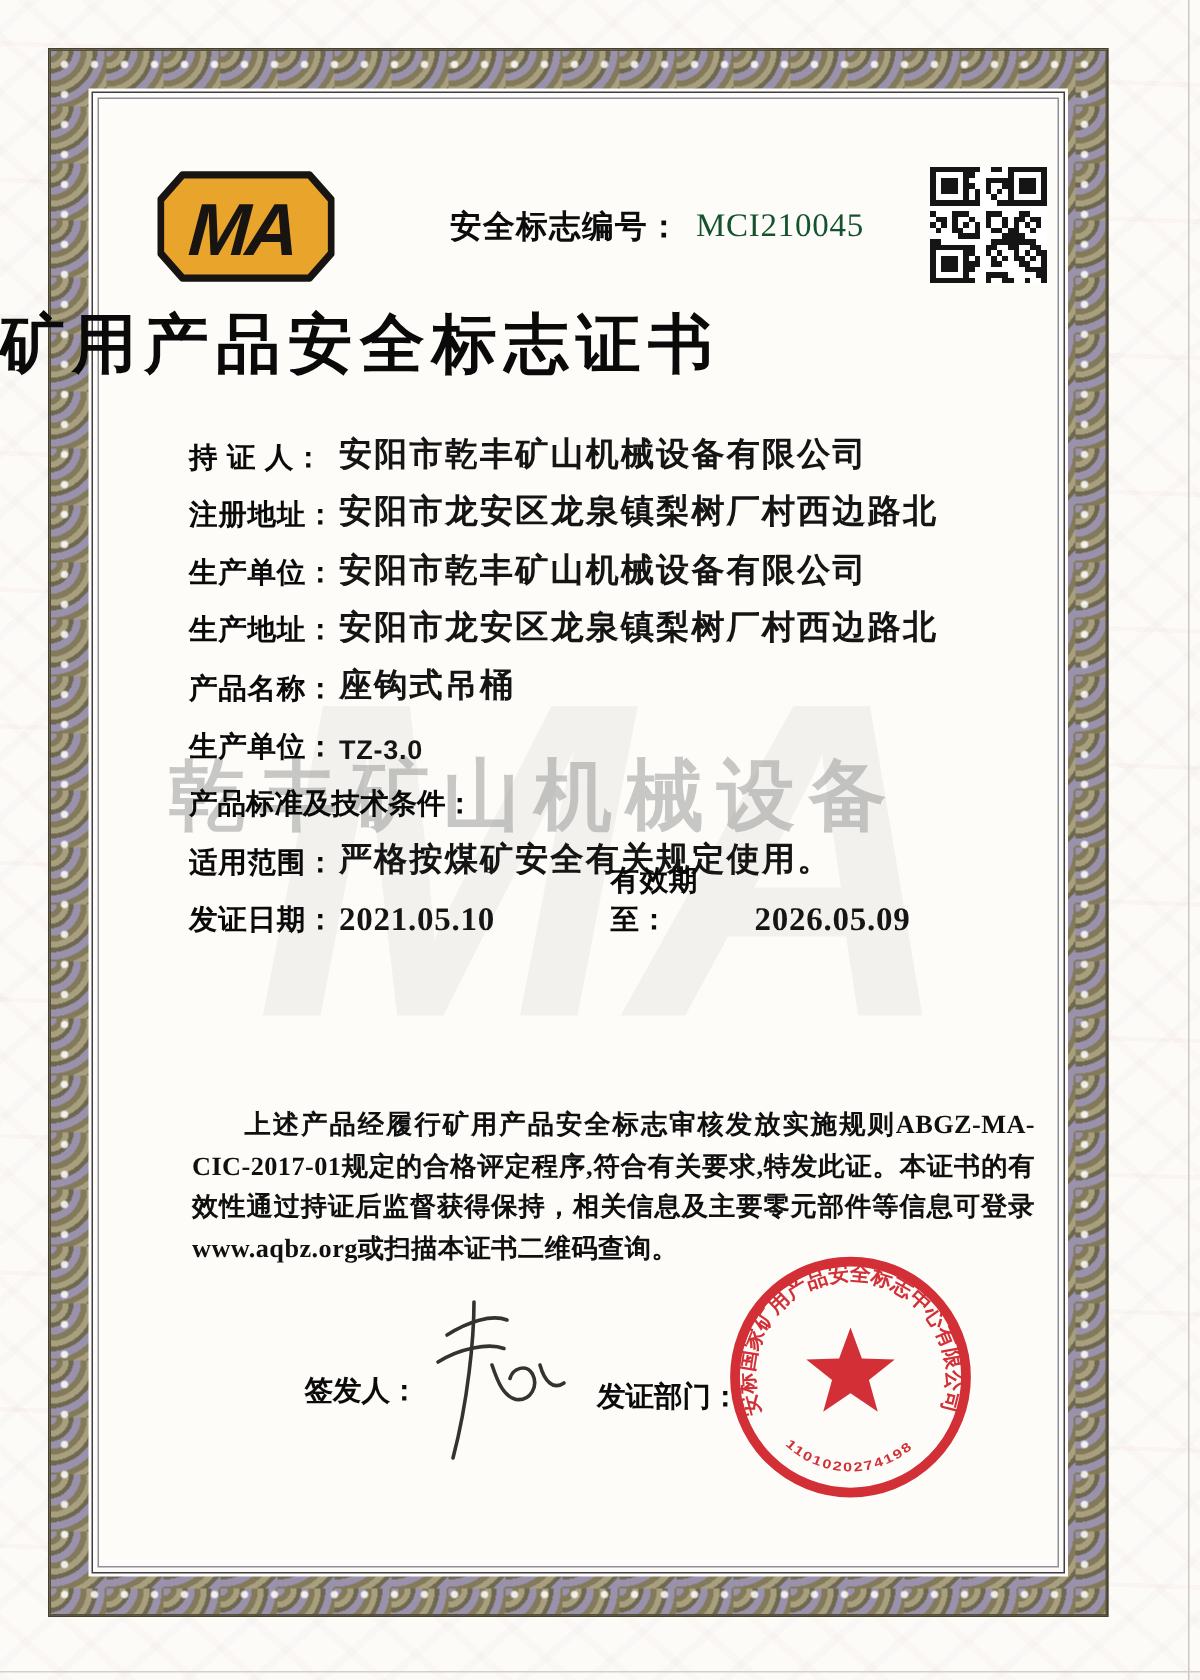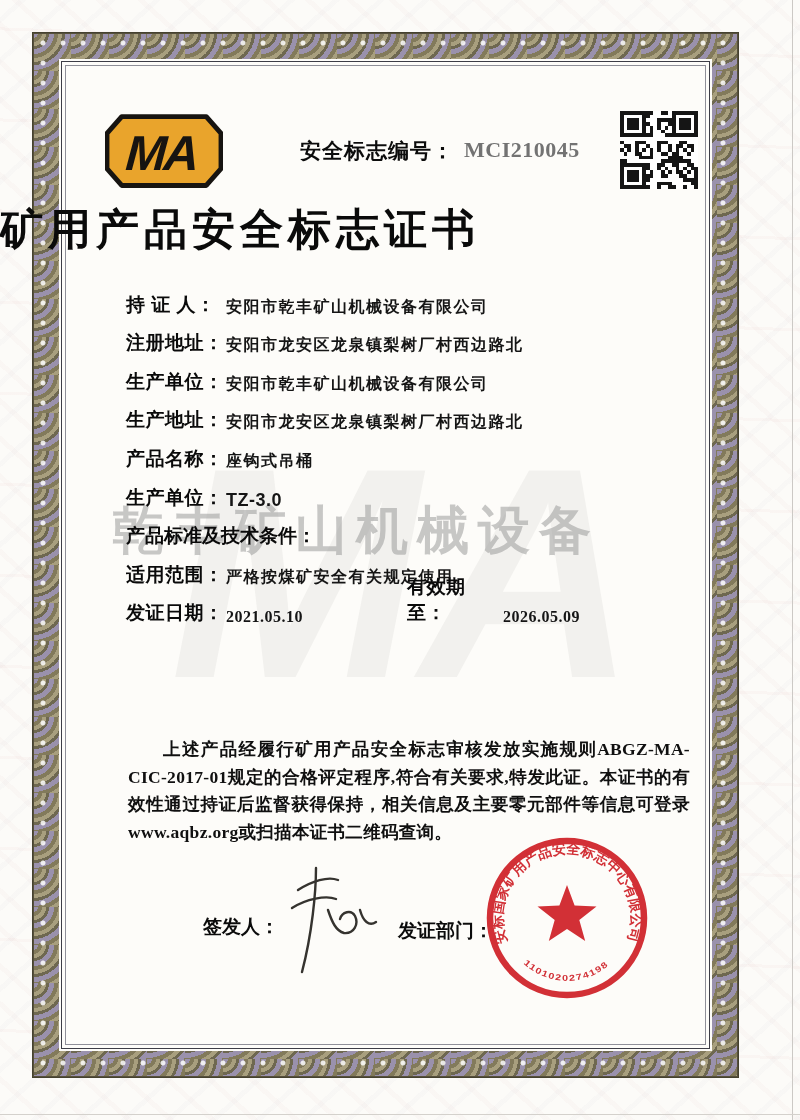--- a/index.html
+++ b/index.html
@@ -33,35 +33,35 @@
     font-family:"Liberation Sans",sans-serif;}
   .wm-ma{position:absolute;left:170px;top:400px;z-index:1;font-style:italic;font-weight:900;
     font-size:300px;color:rgba(128,128,128,.09);font-family:"Liberation Sans",sans-serif;}
 
   .content{position:absolute;inset:0;z-index:3;}
 
   
   .ma-logo{position:absolute;left:105px;top:114px;width:118px;height:74px;}
   .certno-line{position:absolute;left:300px;top:137px;display:flex;align-items:flex-start;}
   .certno-label{font-size:21px;font-weight:bold;color:#0c0c0c;letter-spacing:1px;}
-  .certno-value{font-size:22px;font-weight:bold;color:#737373;margin-left:10px;
+  .certno-value{font-size:22px;font-weight:normal;color:#14532d;margin-left:10px;
     font-family:"Liberation Serif",serif;letter-spacing:.5px;}
   .qr{position:absolute;left:620px;top:111px;width:78px;height:78px;background:#fff;}
 
   .title{position:absolute;left:0;top:201px;width:100%;text-align:left;
     font-family:"Liberation Serif",serif;font-weight:900;font-size:43px;
     letter-spacing:5px;color:#0a0a0a;}
 
   
   .fields{position:absolute;left:126px;top:279px;width:584px;}
   .frow{height:38.6px;display:flex;align-items:flex-end;}
   .flab{font-weight:bold;font-size:19px;color:#0a0a0a;width:100px;flex:none;letter-spacing:.5px;}
   .flab.wide{width:auto;margin-right:10px;letter-spacing:0;}
   .flab.lab2{width:96px;}
-  .fval{font-family:"Liberation Serif",serif;font-weight:bold;font-size:16px;color:#151515;letter-spacing:1.5px;}
+  .fval{font-family:"Liberation Serif",serif;font-weight:bold;font-size:22px;color:#151515;letter-spacing:1.5px;}
   .fval.sans{font-family:"Liberation Sans",sans-serif;font-size:18px;letter-spacing:.5px;}
   .fval.date{width:181px;flex:none;letter-spacing:.5px;}
   .fval.date2{letter-spacing:.5px;}
 
   .paragraph{position:absolute;left:128px;top:736px;width:562px;
     font-family:"Liberation Serif",serif;font-weight:bold;font-size:17.5px;
     line-height:27.5px;color:#101010;text-indent:2em;text-align:justify;letter-spacing:.3px;}
 
   
   .macc{position:absolute;left:104px;top:876px;width:112px;height:122px;}

